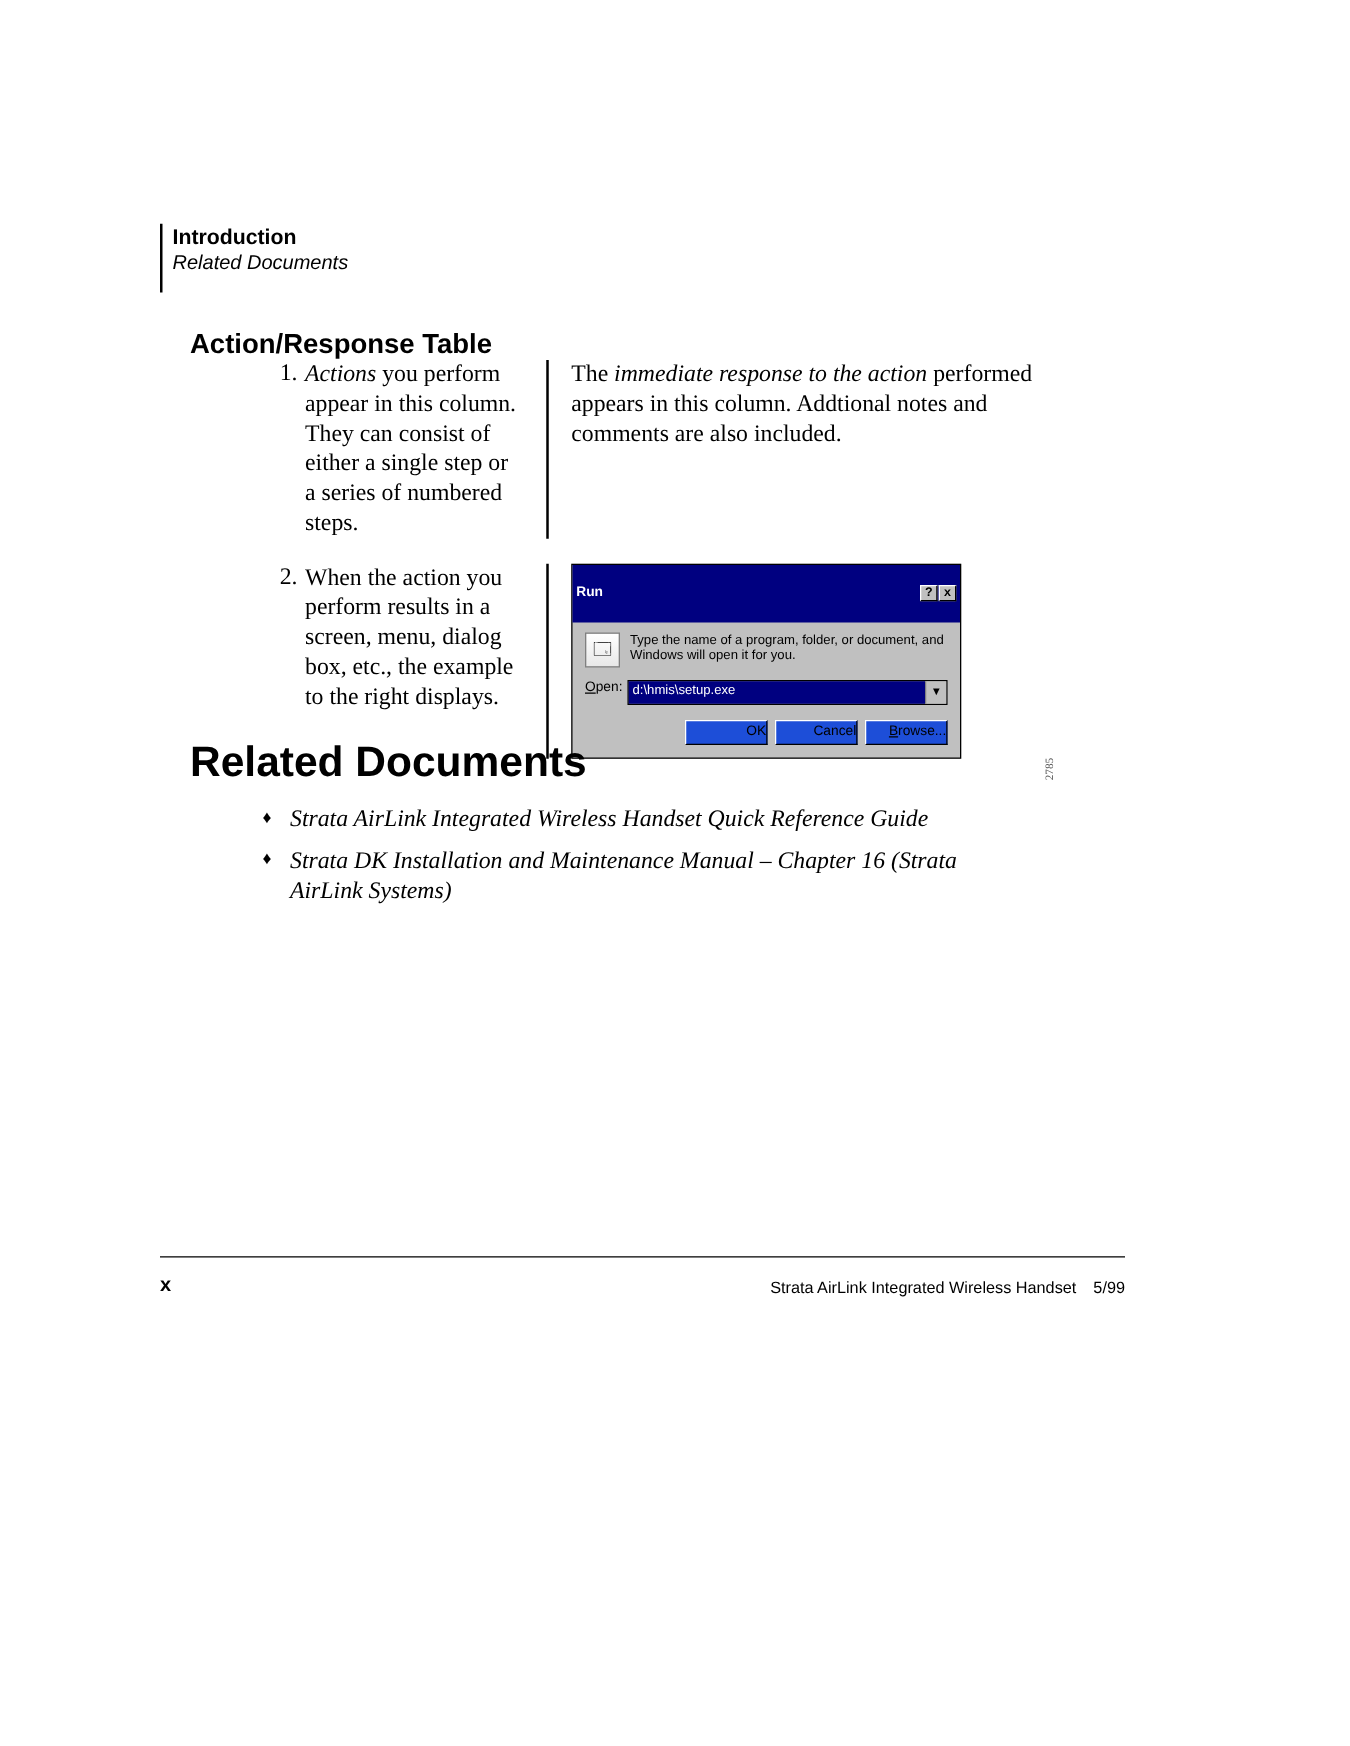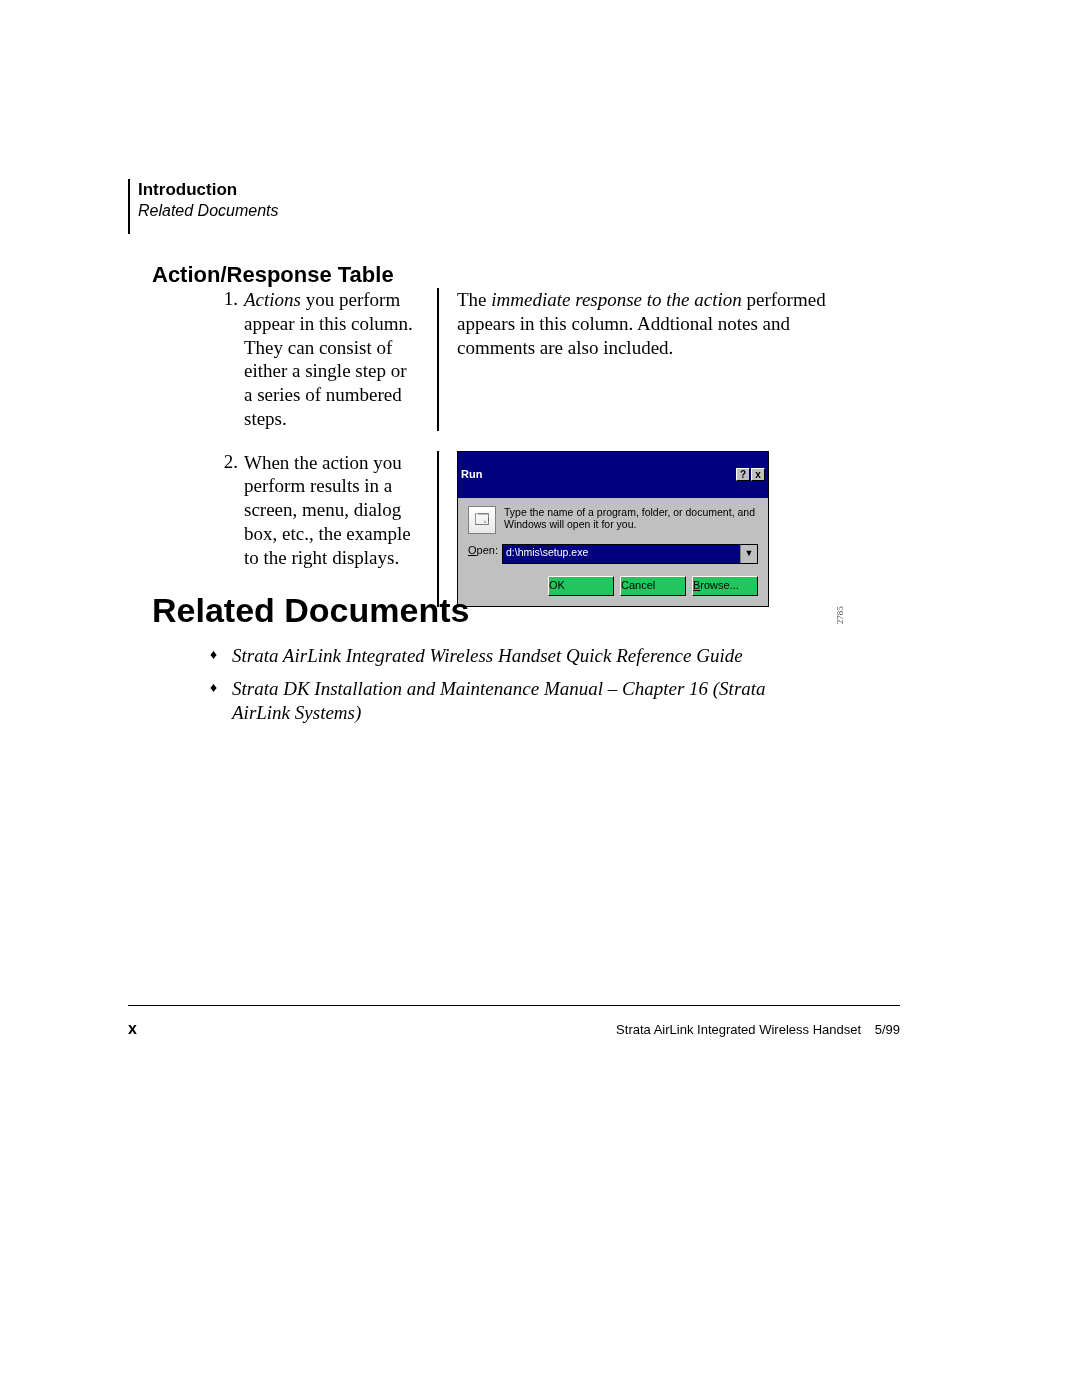--- a/index.html
+++ b/index.html
@@ -146,25 +146,25 @@
   }
   .run-combo-btn {
     width:16px; background:#c0c0c0;
     border-left:1px solid #808080;
     display:flex; align-items:center; justify-content:center;
     font-size:9px;
   }
   .run-btn-row { display:flex; justify-content:flex-end; margin-top:12px; gap:6px;}
   .run-btn {
     min-width: 66px; height: 20px;
-    background:#22c55e;
+    background:#1d4ed8;
     border: 1px solid #000;
     border-top-color:#fff; border-left-color:#fff;
     font-size: 11px;
-    display:flex; align-items:center; justify-content:flex-start;
+    display:flex; align-items:center; justify-content:flex-end;
     box-sizing: border-box;
   }
   .run-btn .ul { text-decoration: underline; }
   .img-num {
     position:absolute; right:-16px; bottom:0;
     font-size: 9px; transform: rotate(-90deg); transform-origin: right bottom;
     color:#555;
   }
   .dialog-wrap { position: relative; }
   

